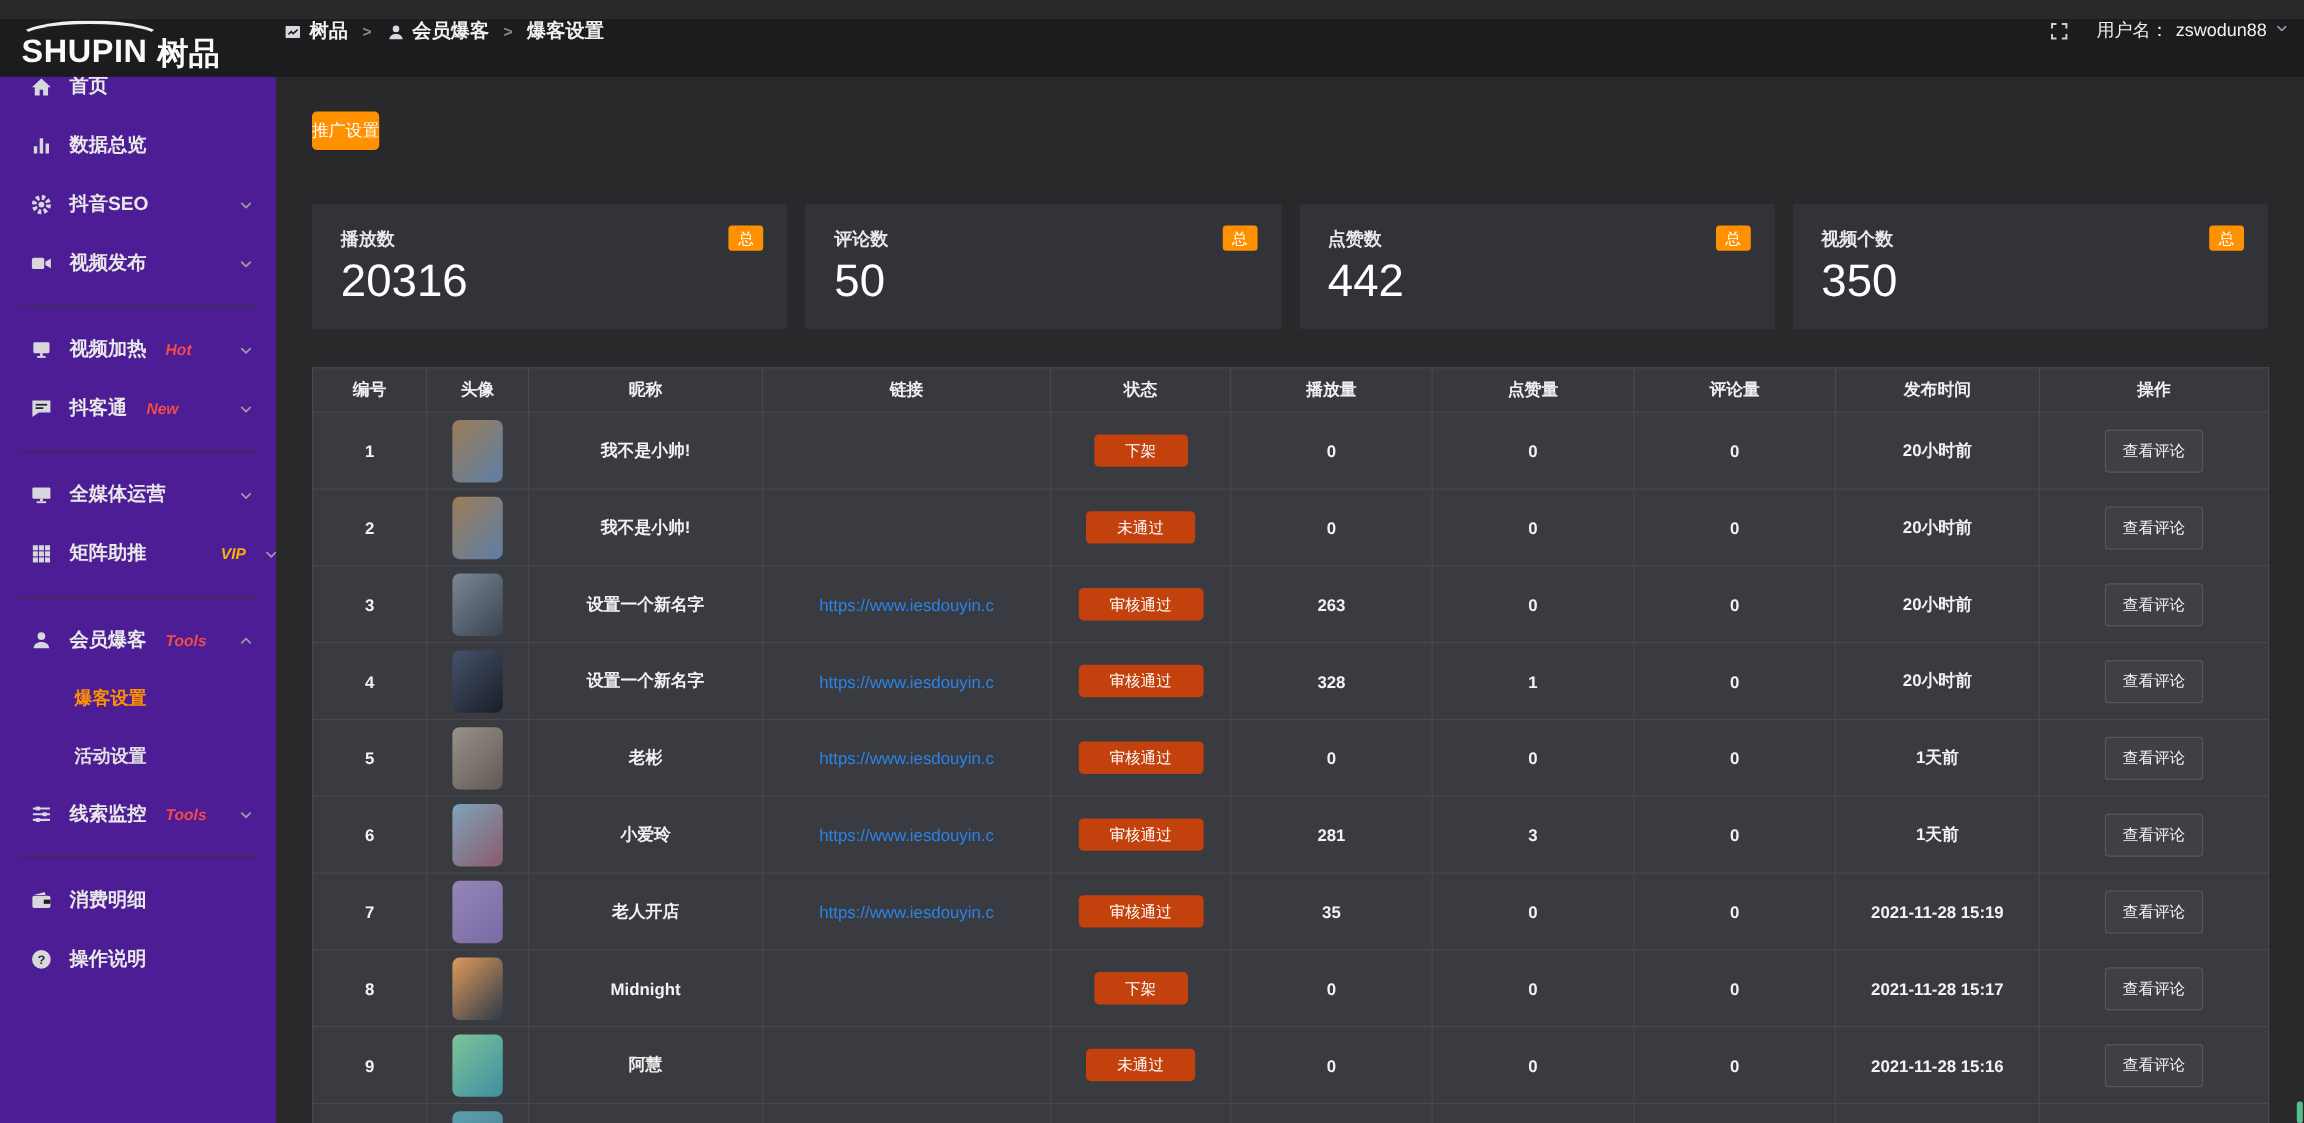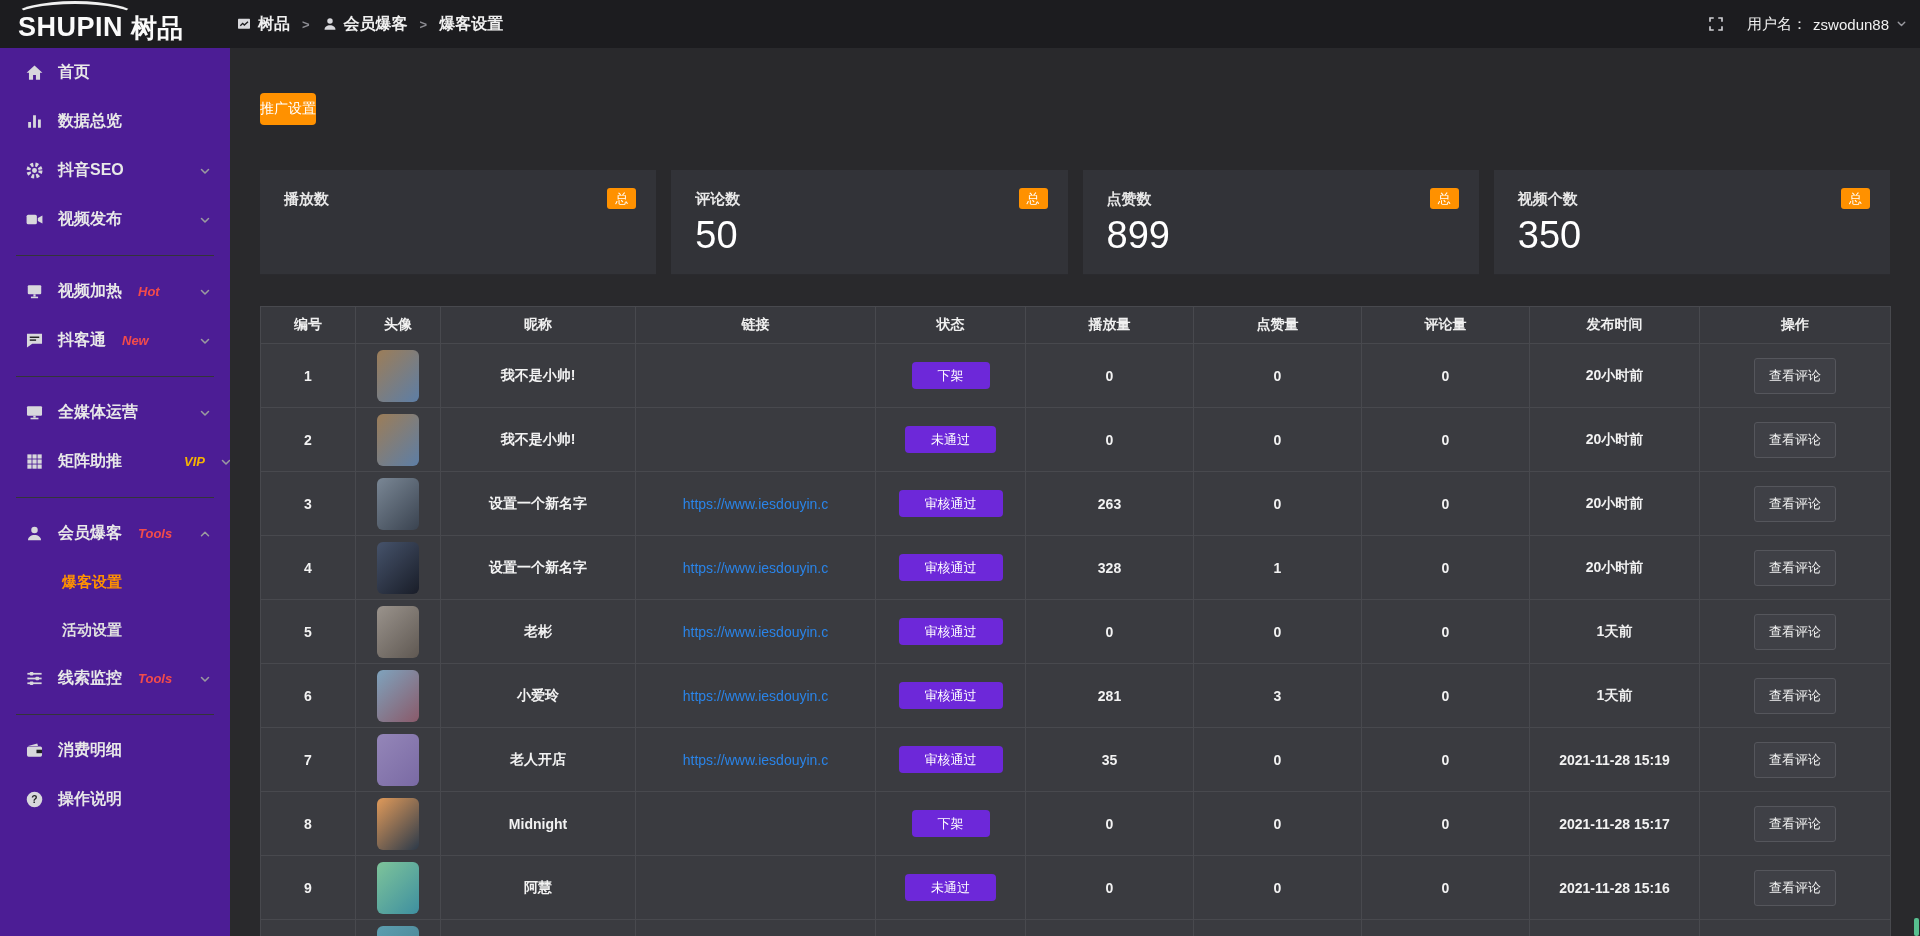--- a/index.html
+++ b/index.html
@@ -7,22 +7,22 @@
   body {
     width:1920px; height:936px;
     background:#29292c;
     font-family:"Liberation Sans","DejaVu Sans",sans-serif;
     color:#ececec;
     position:relative;
   }
 
   
   .header {
-    position:absolute; top:0; left:0; width:1920px; height:48px;
-    background:#1c1c1f; display:flex; align-items:center; z-index:5;
+    position:absolute; top:16px; left:0; width:1920px; height:48px;
+    background:#1c1c1f; display:flex; align-items:flex-start; z-index:5;
   }
   .logo { width:230px; height:48px; flex:none; position:relative; display:flex; align-items:flex-end; padding:6px 0 7px 18px; }
   .logo-arc {
     position:absolute; left:14px; top:1px; width:122px; height:30px;
     border:3px solid transparent; border-top:3px solid #f0f0f0; border-radius:50%;
   }
   .logo-latin { font-size:27px; font-weight:700; letter-spacing:0.5px; color:#fafafa; line-height:1; }
   .logo-cn { font-size:26px; font-weight:700; color:#fafafa; margin-left:8px; line-height:1; }
 
   .breadcrumb { display:flex; align-items:center; margin-left:6px; font-size:16px; font-weight:700; }
@@ -75,21 +75,21 @@
   }
 
   .table-wrap { margin-top:31px; }
   table.grid { width:1630px; border-collapse:collapse; table-layout:fixed; background:#3a3b40; }
   .grid th, .grid td { border:1px solid #48494e; text-align:center; vertical-align:middle; }
   .grid th { height:37px; font-size:14px; font-weight:700; color:#f0f0f0; background:#38393e; }
   .grid td { height:64px; font-size:14px; font-weight:700; color:#f2f2f2; overflow:hidden; }
   .avatar { width:42px; height:52px; border-radius:6px; margin:0 auto; }
   .link { color:#2a84e8; font-weight:400; white-space:nowrap; cursor:pointer; }
   .status-badge {
-    display:inline-block; background:#6d28d9; color:#fff; font-weight:400;
+    display:inline-block; background:#c2410c; color:#fff; font-weight:400;
     font-size:13px; padding:7px 26px; border-radius:4px; line-height:1; cursor:pointer;
   }
   .view-btn {
     background:#3f4046; border:1px solid #55565c; color:#f2f2f2;
     font-size:13px; font-weight:400; padding:8px 14px; border-radius:3px;
     font-family:Liberation Sans, sans-serif; cursor:pointer;
   }
   .scroll-thumb {
     position:absolute; right:1px; bottom:0; width:5px; height:18px;
     background:#57bf8f; border-radius:2px;
@@ -308,30 +308,31 @@
     </div>
   </div>
 
 <div class="main">
   <button class="promo-btn">推广设置</button>
 
   <div class="stats-row" id="stats-row">
       <div class="stat-card">
         <div class="stat-label">播放数</div>
         <span class="stat-badge">总</span>
+        <div class="stat-value">20316</div>
       </div>
       <div class="stat-card">
         <div class="stat-label">评论数</div>
         <span class="stat-badge">总</span>
         <div class="stat-value">50</div>
       </div>
       <div class="stat-card">
         <div class="stat-label">点赞数</div>
         <span class="stat-badge">总</span>
-        <div class="stat-value">899</div>
+        <div class="stat-value">442</div>
       </div>
       <div class="stat-card">
         <div class="stat-label">视频个数</div>
         <span class="stat-badge">总</span>
         <div class="stat-value">350</div>
       </div>
     </div>
 
   <div class="table-wrap">
     <table class="grid">

